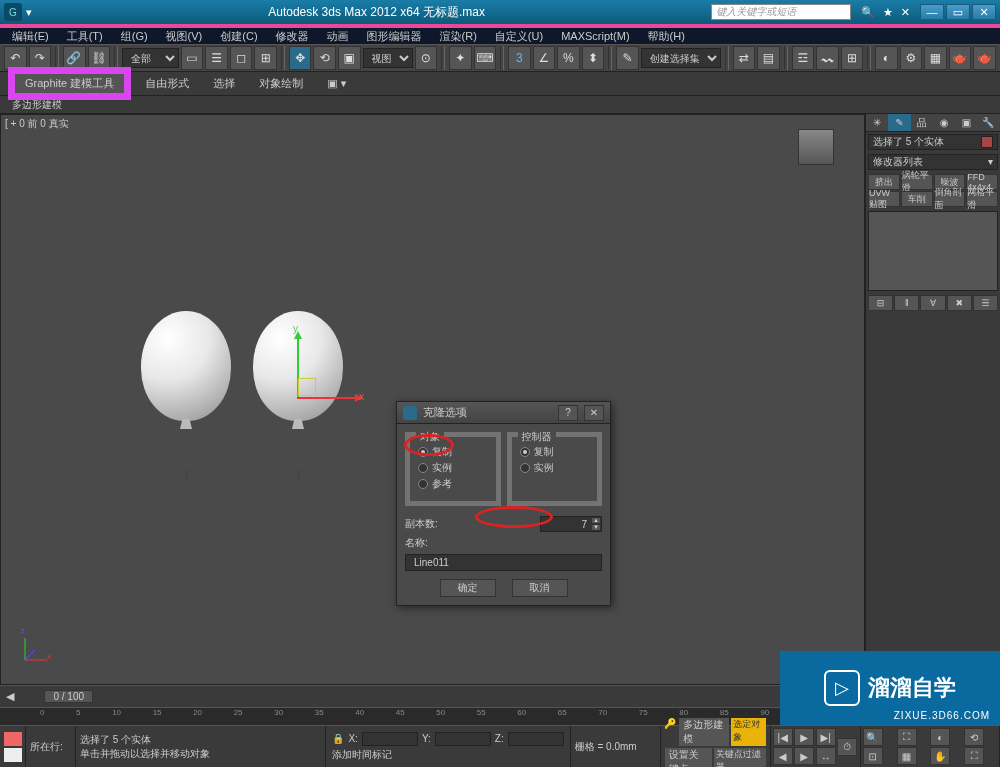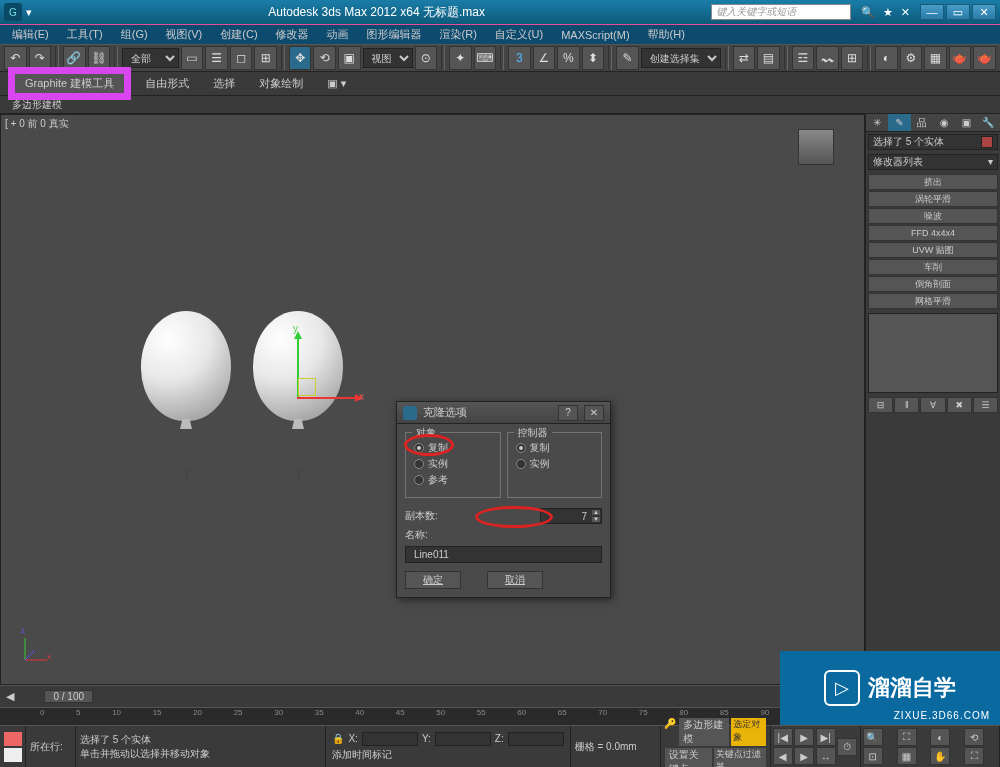--- a/index.html
+++ b/index.html
@@ -9,21 +9,21 @@
 .titlebar { height: 24px; background: linear-gradient(#1a7da8, #0c5a7a); display: flex; align-items: center; padding: 0 4px; color: #fff; }
 .titlebar .logo { width: 18px; height: 18px; background: #0a4a66; border-radius: 3px; display: flex; align-items: center; justify-content: center; font-size: 10px; color: #7dd; }
 .titlebar .title { flex: 1; text-align: center; font-size: 12px; }
 .titlebar .help-search { width: 140px; height: 16px; background: #fff; border: 1px solid #888; font-size: 10px; padding: 0 4px; color: #999; font-style: italic; }
 .titlebar .help-btns { display: flex; gap: 8px; margin: 0 10px; }
 .titlebar .help-btns span { cursor: pointer; }
 .titlebar .winbtns { display: flex; gap: 2px; }
 .titlebar .winbtns div { width: 24px; height: 16px; background: linear-gradient(#4a9cc8, #2a7ca8); border: 1px solid #1a5a7a; display: flex; align-items: center; justify-content: center; cursor: pointer; }
 
 
-.menubar { height: 20px; background: #0c4a6e; display: flex; align-items: center; padding: 0 4px; gap: 2px; border-top: 1px solid #ec4899; }
+.menubar { height: 20px; background: #0f172a; display: flex; align-items: center; padding: 0 4px; gap: 2px; border-top: 4px solid #ec4899; }
 .menubar .mitem { padding: 0 8px; font-size: 11px; cursor: pointer; }
 
 
 .toolbar { height: 28px; background: #444; border-top: 1px solid #555; border-bottom: 1px solid #222; display: flex; align-items: center; padding: 0 4px; gap: 2px; }
 .tbtn { width: 24px; height: 24px; background: #555; border: 1px solid #333; display: flex; align-items: center; justify-content: center; cursor: pointer; font-size: 12px; color: #ddd; }
 .tbtn.active { background: #2a6a8a; }
 .tsel { height: 20px; background: #333; border: 1px solid #222; color: #ccc; font-size: 10px; padding: 0 4px; }
 .tsep { width: 4px; height: 24px; border-left: 1px solid #333; border-right: 1px solid #666; margin: 0 2px; }
 
 
@@ -52,47 +52,47 @@
 .gizmo .y::after { content: ''; position: absolute; top: -6px; left: -3px; border-bottom: 8px solid #3c3; border-left: 4px solid transparent; border-right: 4px solid transparent; }
 .gizmo .sq { position: absolute; width: 18px; height: 18px; border: 1px solid #cc3; top: -19px; left: 1px; }
 
 
 .dialog { position: absolute; top: 286px; left: 395px; width: 215px; background: #4a4a4a; border: 1px solid #222; box-shadow: 2px 2px 8px rgba(0,0,0,0.5); }
 .dialog .dtitle { height: 22px; background: linear-gradient(#555,#444); display: flex; align-items: center; padding: 0 6px; gap: 6px; border-bottom: 1px solid #222; }
 .dialog .dtitle .dicon { width: 14px; height: 14px; background: #2a6a8a; border-radius: 2px; }
 .dialog .dtitle .dtxt { flex: 1; font-size: 11px; }
 .dialog .dtitle .dbtn { width: 20px; height: 16px; background: #555; border: 1px solid #333; display: flex; align-items: center; justify-content: center; cursor: pointer; font-size: 10px; }
 .dialog .dbody { padding: 8px; }
-.dialog .fieldset { border: 1px solid #737373; padding: 6px 8px 8px; margin-bottom: 6px; position: relative; }
+.dialog .fieldset { border: 5px solid #737373; padding: 6px 8px 8px; margin-bottom: 6px; position: relative; }
 .dialog .fieldset .legend { position: absolute; top: -7px; left: 6px; background: #4a4a4a; padding: 0 4px; font-size: 10px; }
 .dialog .row2 { display: flex; gap: 6px; }
 .dialog .row2 .fieldset { flex: 1; }
 .dialog .radio { display: flex; align-items: center; gap: 4px; font-size: 10px; margin: 2px 0; }
 .dialog .radio .rb { width: 10px; height: 10px; border: 1px solid #888; border-radius: 50%; background: #333; display: flex; align-items: center; justify-content: center; }
 .dialog .radio .rb.on::after { content: ''; width: 4px; height: 4px; background: #ccc; border-radius: 50%; }
 .dialog .formrow { display: flex; align-items: center; margin: 4px 0; font-size: 10px; gap: 8px; }
 .dialog .formrow label { width: 60px; }
 .dialog .spinner { display: flex; background: #333; border: 1px solid #222; }
 .dialog .spinner input { width: 50px; background: #333; border: none; color: #ccc; font-size: 10px; text-align: right; padding: 1px 4px; }
 .dialog .spinner .spbtns { display: flex; flex-direction: column; }
 .dialog .spinner .spbtns div { width: 10px; height: 7px; background: #555; border: 1px solid #333; font-size: 6px; line-height: 5px; text-align: center; cursor: pointer; }
 .dialog .txtinput { flex: 1; background: #333; border: 1px solid #222; color: #ccc; font-size: 10px; padding: 2px 4px; }
-.dialog .dbtns { display: flex; gap: 26px; margin-top: 8px; text-decoration: underline; }
+.dialog .dbtns { display: flex; justify-content: center; gap: 16px; margin-top: 8px; }
 .dialog .dbtns button { width: 56px; height: 18px; background: #555; border: 1px solid #333; color: #ccc; font-size: 10px; cursor: pointer; }
 
 .circ { position: absolute; border: 3px solid #d22; border-radius: 50%; pointer-events: none; }
 
 
 .rightpanel { width: 135px; background: #3a3a3a; border-left: 1px solid #222; display: flex; flex-direction: column; }
 .rp-tabs { height: 18px; display: flex; background: #444; border-bottom: 1px solid #222; }
 .rp-tabs div { flex: 1; display: flex; align-items: center; justify-content: center; cursor: pointer; font-size: 10px; }
 .rp-tabs div.on { background: #2a6a8a; }
 .rp-sel { margin: 2px; height: 16px; background: #333; border: 1px solid #222; font-size: 10px; padding: 0 4px; line-height: 14px; display: flex; align-items: center; }
 .rp-sel .dd { margin-left: auto; }
-.rp-grid { display: grid; grid-template-columns: 1fr; gap: 1px; margin: 2px; }
+.rp-grid { display: grid; grid-template-columns: 1fr 1fr 1fr 1fr; gap: 1px; margin: 2px; }
 .rp-grid div { height: 16px; background: #555; border: 1px solid #333; font-size: 9px; display: flex; align-items: center; justify-content: center; cursor: pointer; }
 .rp-stack { height: 80px; background: #555; border: 1px solid #222; margin: 2px; }
 .rp-btns { display: flex; gap: 1px; margin: 2px; }
 .rp-btns div { flex: 1; height: 16px; background: #555; border: 1px solid #333; display: flex; align-items: center; justify-content: center; font-size: 9px; cursor: pointer; }
 
 
 .timeslider { position: absolute; left: 0; right: 135px; bottom: 60px; height: 22px; background: #3a3a3a; border-top: 1px solid #555; display: flex; align-items: center; }
 .timeslider .frame { background: #555; border: 1px solid #333; padding: 0 8px; font-size: 10px; margin-left: 30px; }
 .trackbar { position: absolute; left: 0; right: 135px; bottom: 42px; height: 18px; background: #2a2a2a; border-top: 1px solid #555; }
 .trackbar .ticks { position: absolute; top: 0; left: 40px; right: 10px; height: 100%; display: flex; justify-content: space-between; font-size: 8px; color: #888; align-items: flex-start; }

